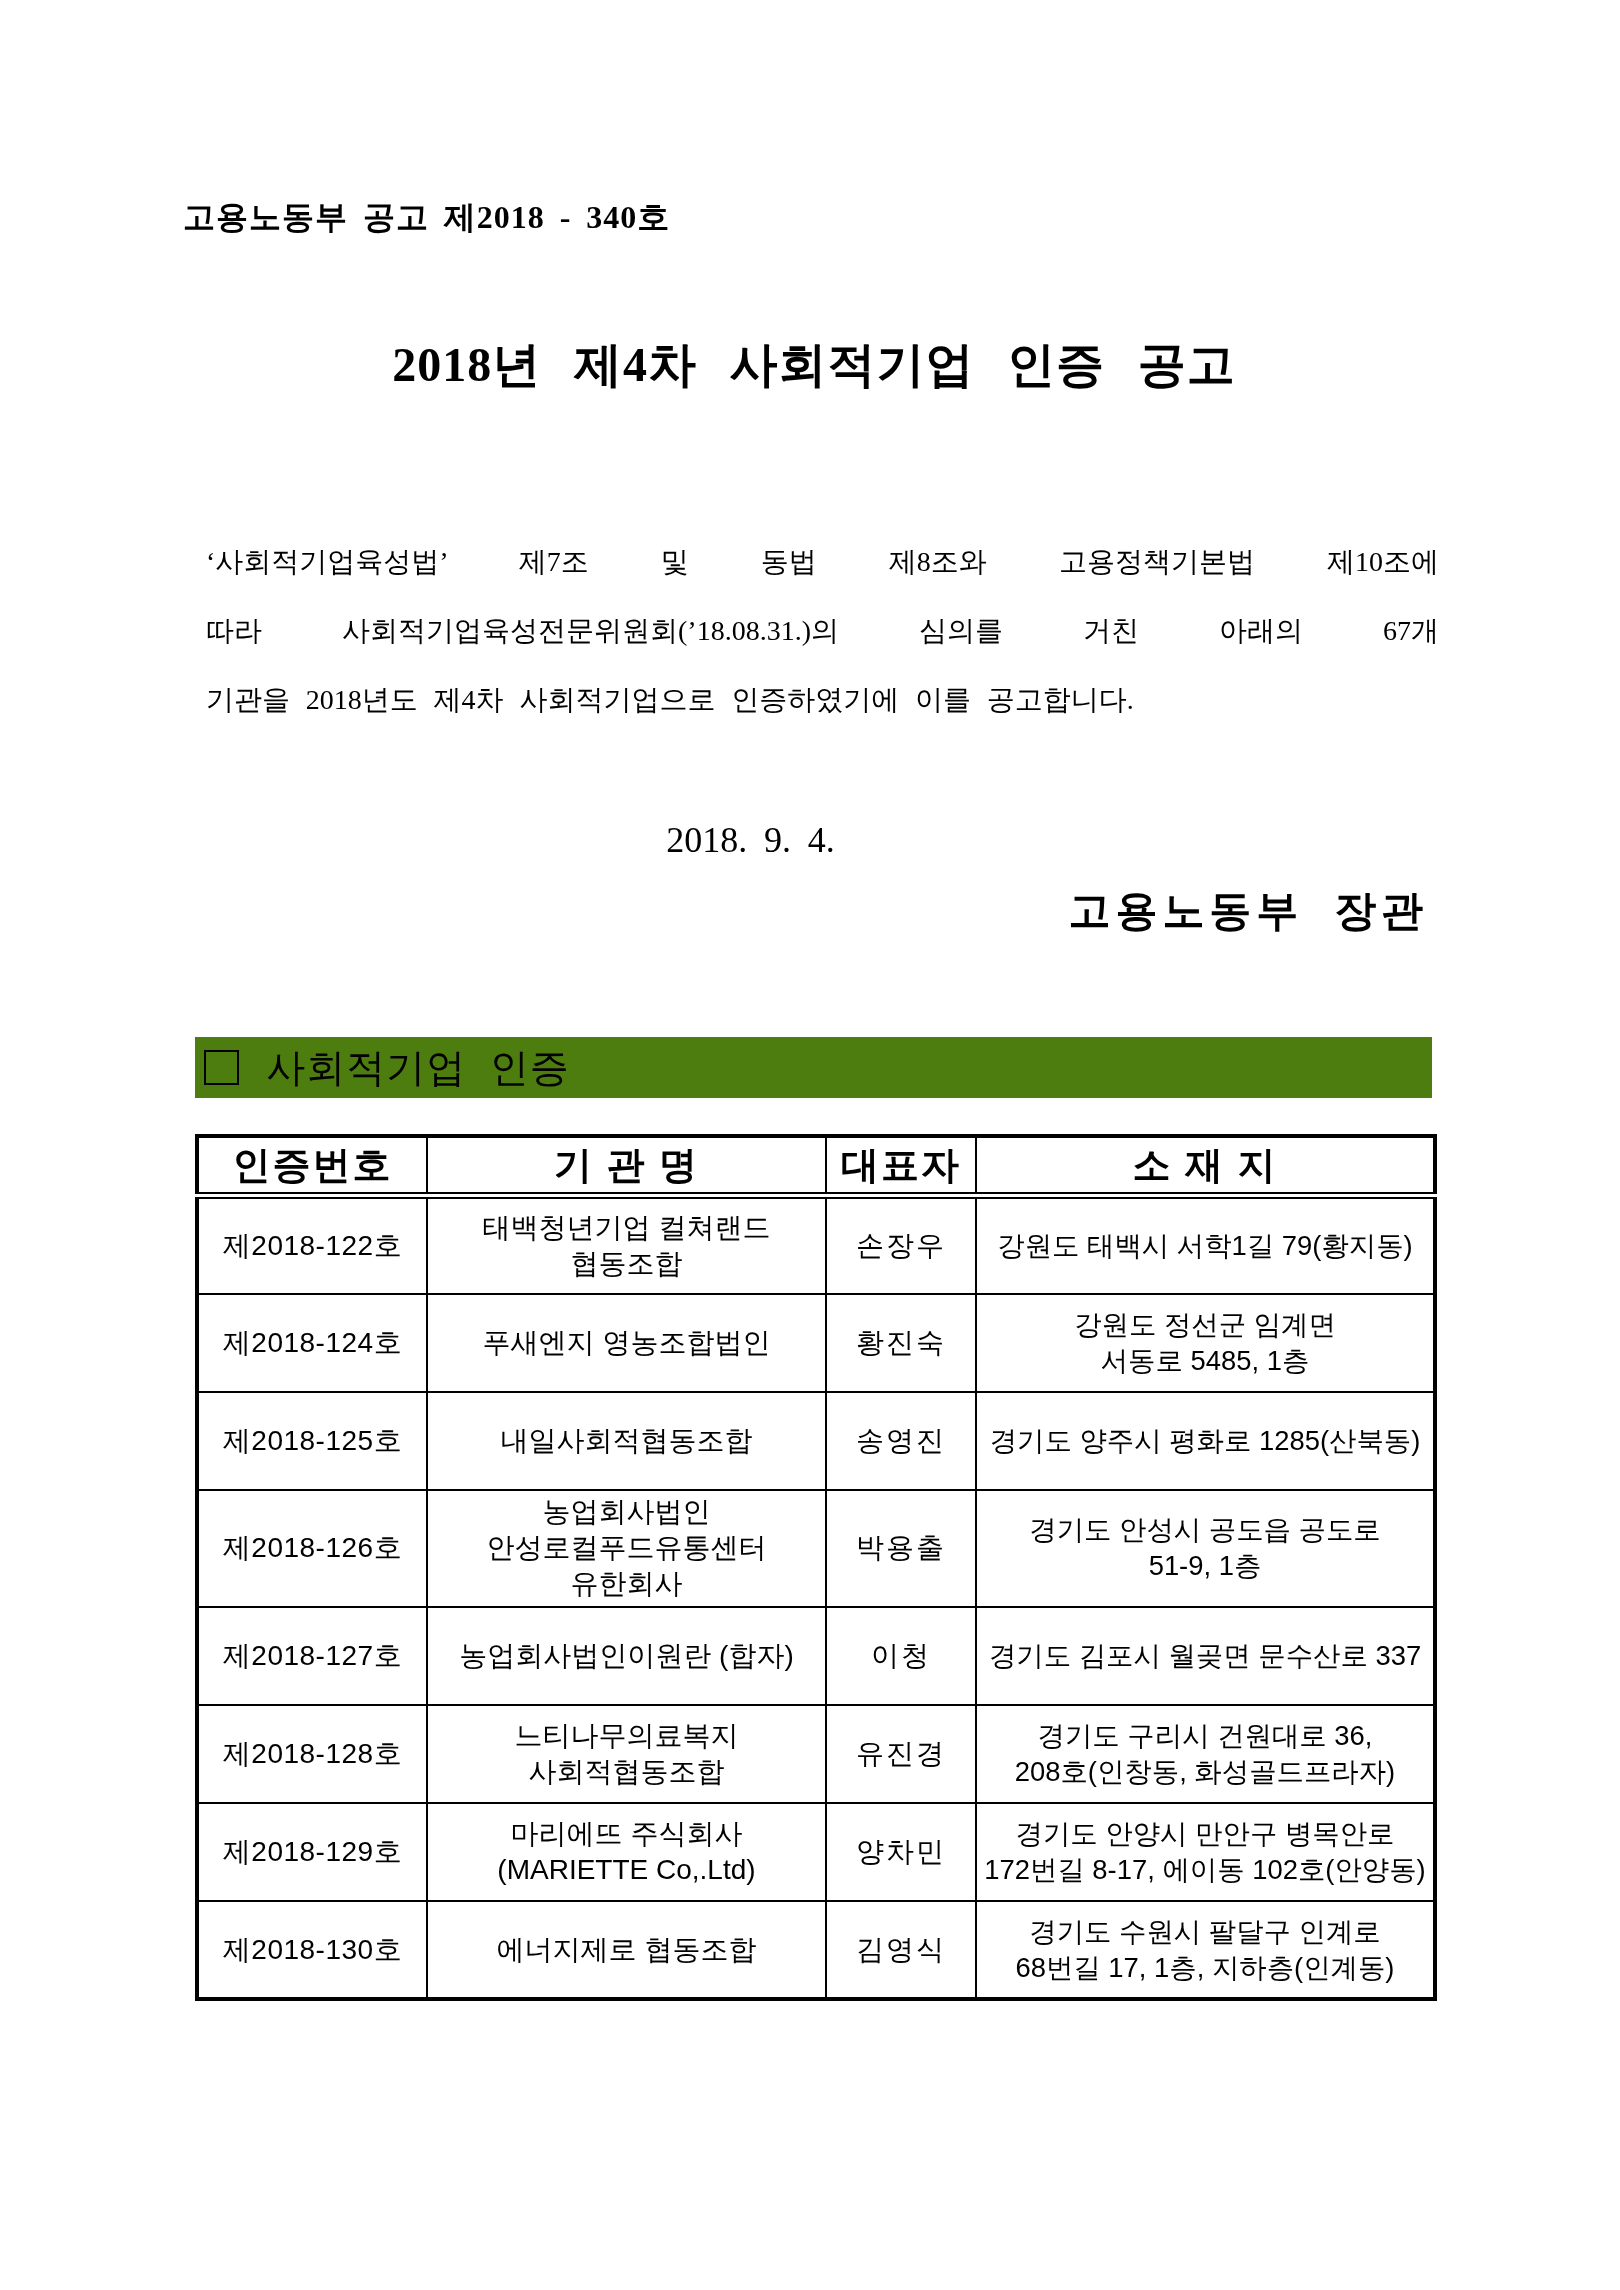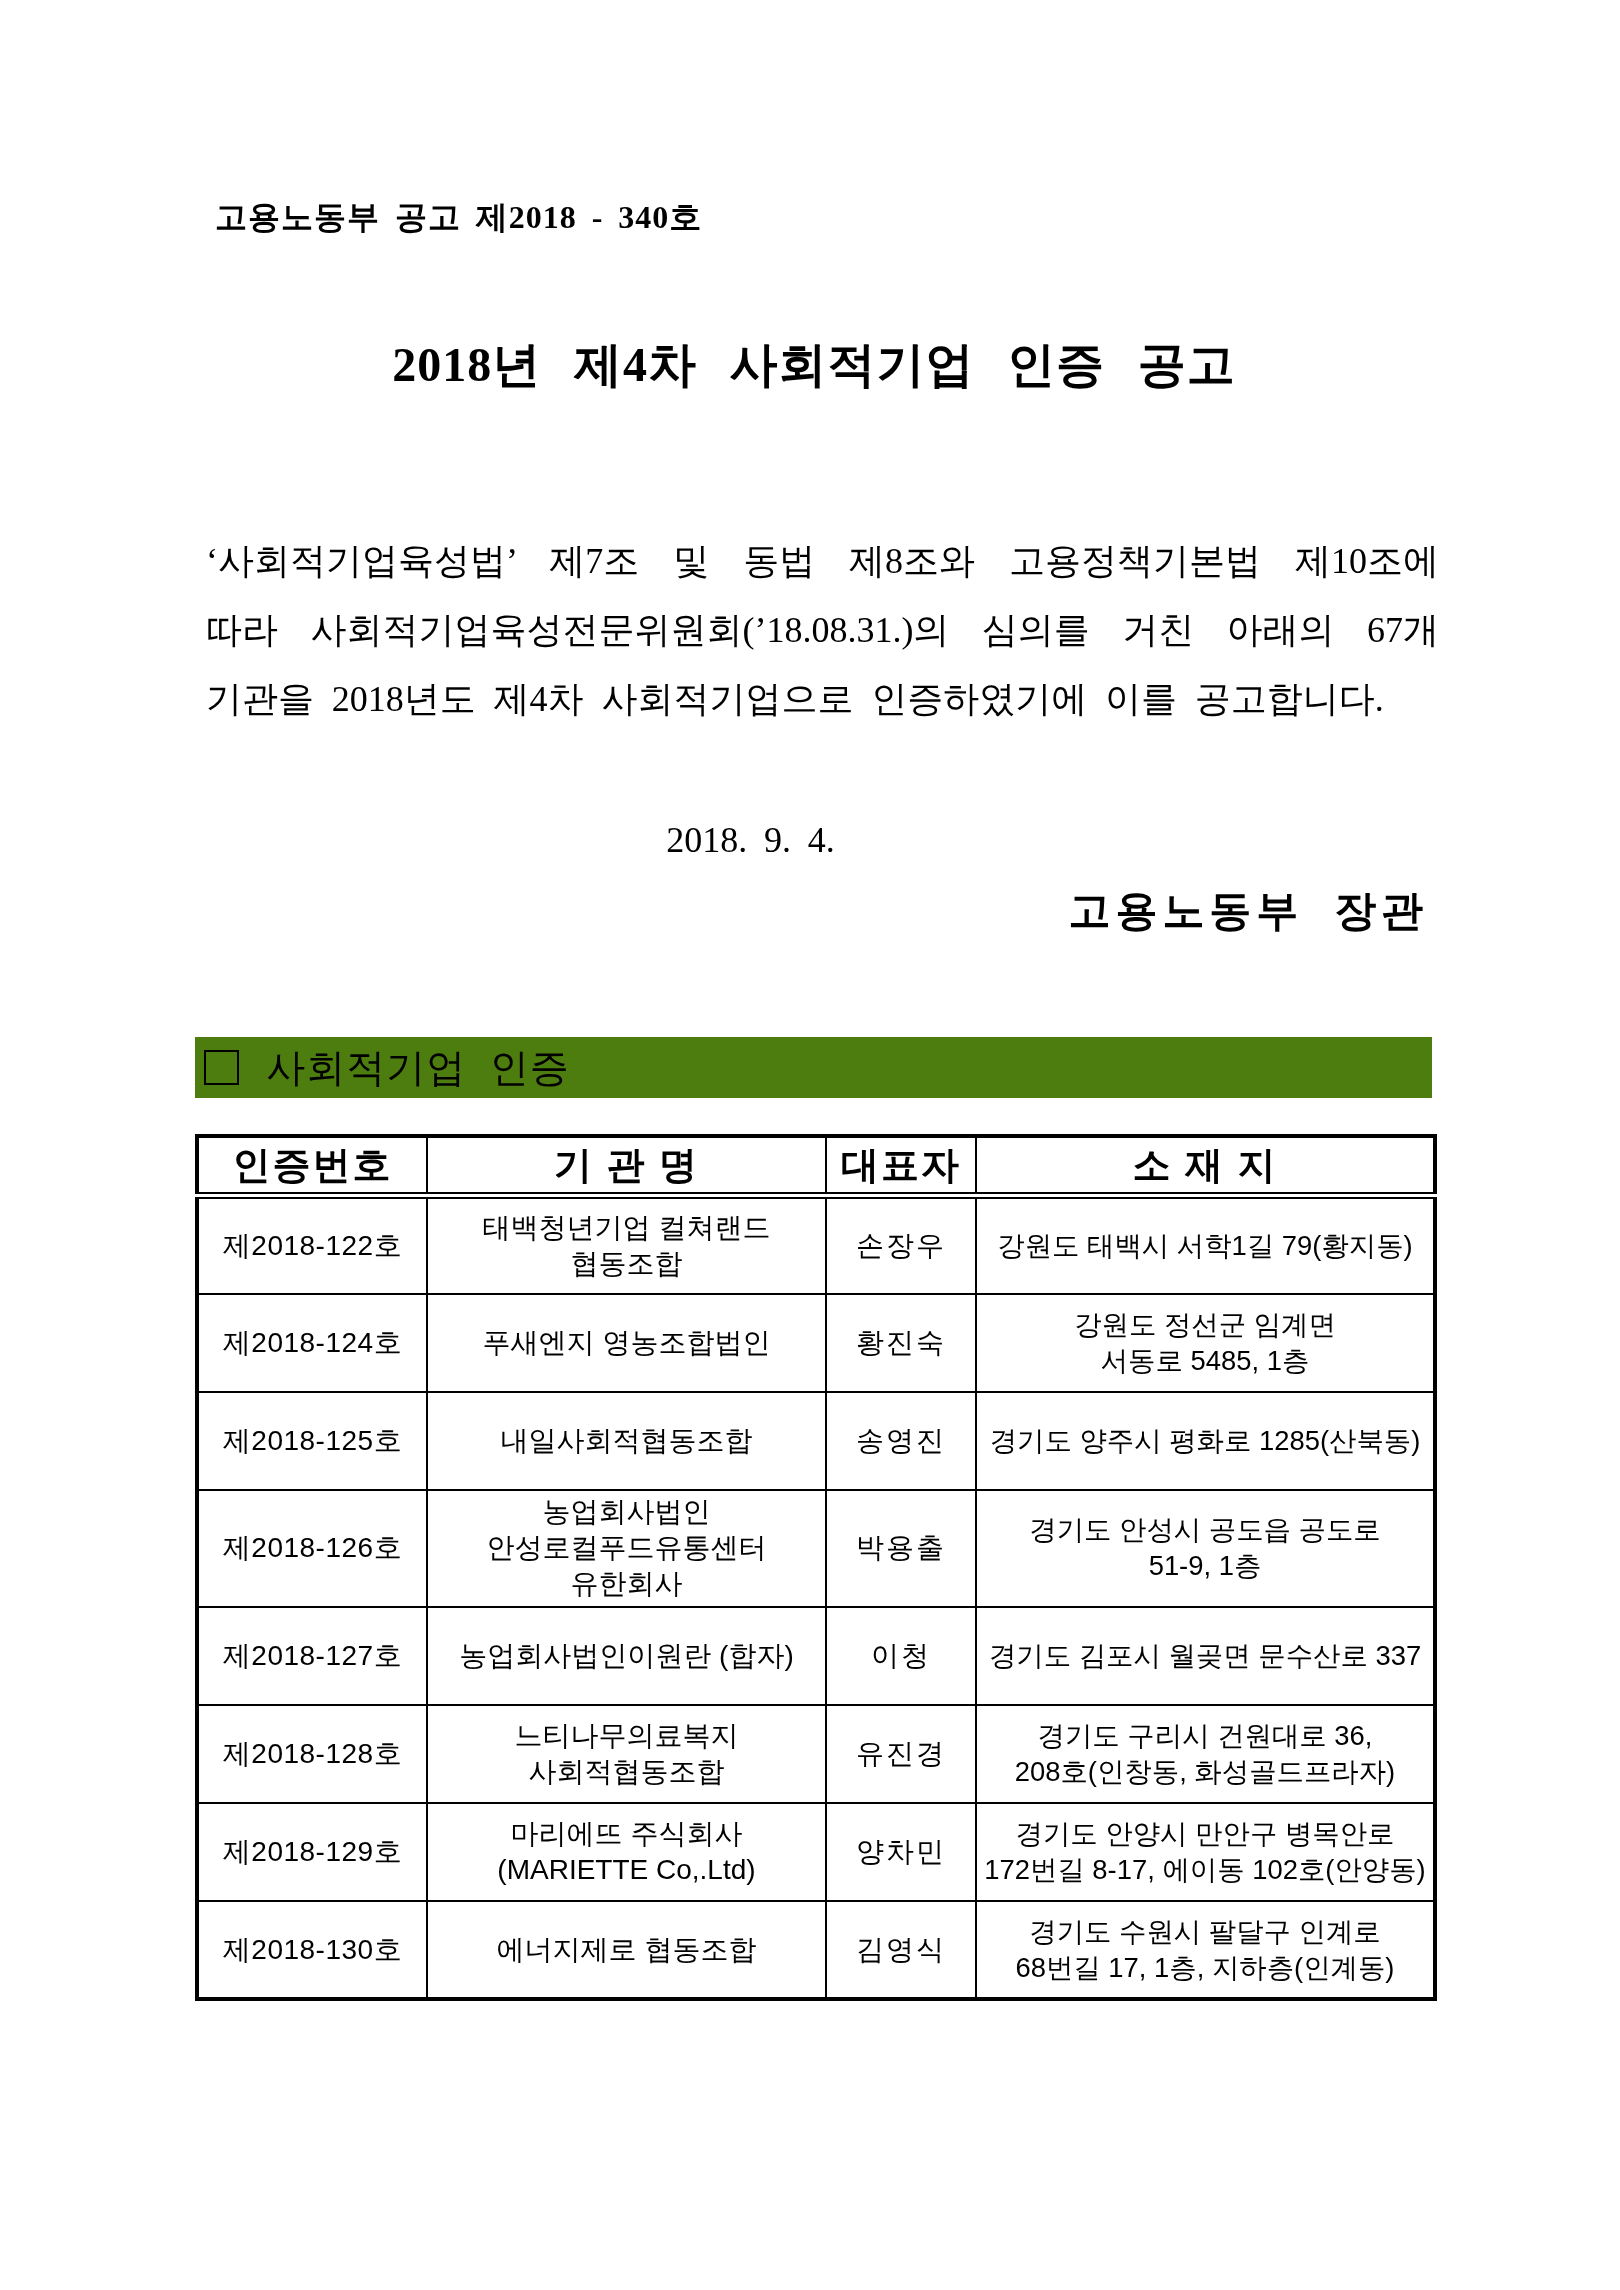--- a/index.html
+++ b/index.html
@@ -11,36 +11,35 @@
     font-family: "Liberation Serif", "DejaVu Serif", serif;
     overflow: hidden;
   }
 
   .doc-number {
     position: absolute;
     left: 183px; top: 196px;
     font-size: 32px; font-weight: bold;
     letter-spacing: 1px; word-spacing: 5.9px;
     white-space: nowrap;
-    margin-left: 32px;
   }
 
   .doc-title {
     position: absolute;
     left: 0; top: 329px; width: 1620px;
     text-align: center;
     font-size: 48px; font-weight: bold;
     letter-spacing: 1px; word-spacing: 19.6px;
     white-space: nowrap;
   }
 
   .doc-body {
     position: absolute;
     left: 206px; right: 181px; top: 527px;
-    font-size: 36px; line-height: 69px;
+    font-size: 28px; line-height: 69px;
   }
   .body-line {
     text-align: justify;
     text-align-last: justify;
     white-space: nowrap;
   }
   .body-line.last {
     text-align: left;
     text-align-last: left;
     word-spacing: 8.8px;

